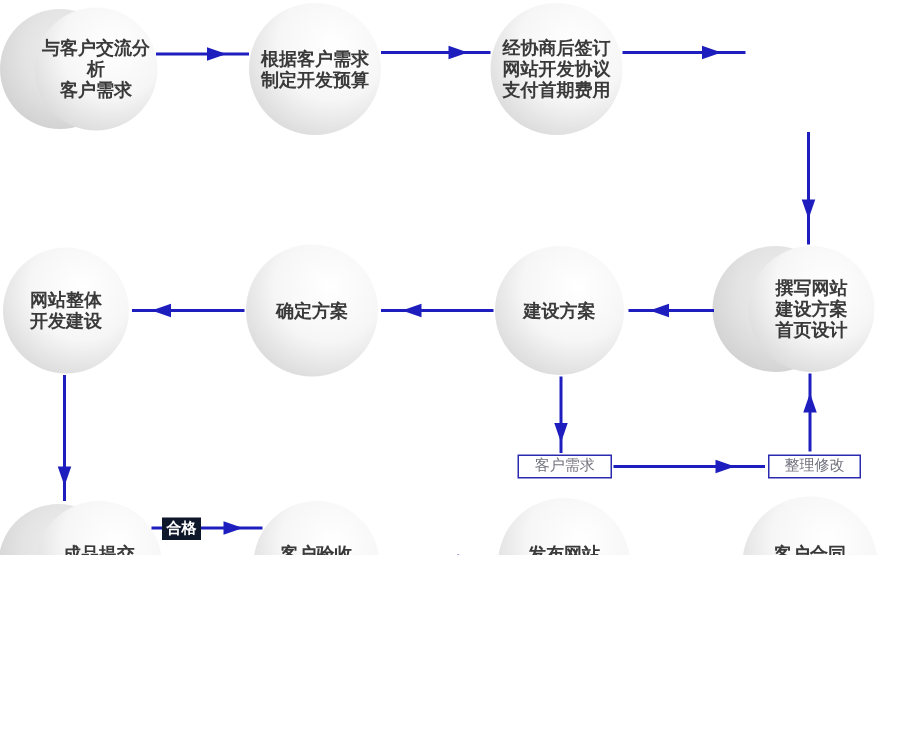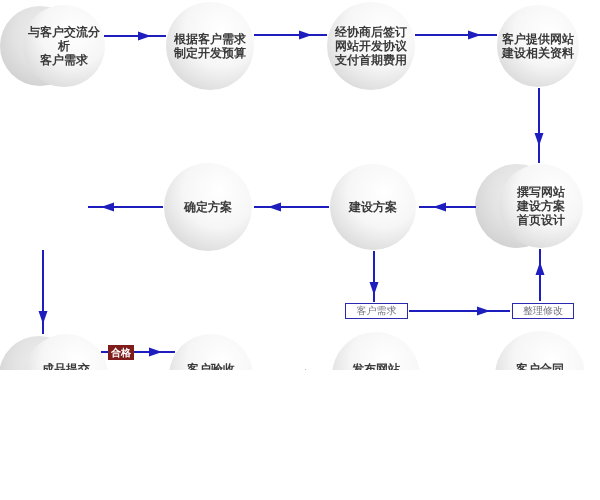--- a/index.html
+++ b/index.html
@@ -15,21 +15,21 @@
   .circle.back{
     background:radial-gradient(circle at 58% 36%, #f0f0f0 0%, #e3e3e3 45%, #c6c6c6 100%);
     z-index:0;
   }
   .nl{
     white-space:pre-line;text-align:center;font-weight:bold;
     font-size:12px;line-height:14px;color:#3a3a3a;
   }
   svg.edges{position:absolute;left:0;top:0;z-index:2;pointer-events:none;}
   .tag{position:absolute;z-index:3;font-size:10px;text-align:center;box-sizing:border-box;}
-  .tag.solid{background:#7f1d1d;color:#ffffff;font-weight:bold;line-height:15px;}
+  .tag.solid{background:#0f172a;color:#ffffff;font-weight:bold;line-height:15px;}
   .tag.outline{background:#ffffff;border:1px solid #2a2ab0;color:#73737f;line-height:14px;}
   .tag.outline.revise{color:#b5b5c0;line-height:12px;text-align:right;}
 </style>
 </head>
 <body>
 
 <div class="stage">
 
   <div class="circle back" style="left:0px;top:6px;width:80px;height:80px"></div>
   <div class="circle" style="left:23px;top:5px;width:82px;height:82px">
@@ -41,25 +41,25 @@
     <span class="nl">根据客户需求
 制定开发预算</span>
   </div>
 
   <div class="circle" style="left:327px;top:2px;width:88px;height:88px">
     <span class="nl">经协商后签订
 网站开发协议
 支付首期费用</span>
   </div>
 
-  <div class="circle" style="left:497px;top:5px;width:82px;height:82px">
-    <span class="nl">客户提供网站
-建设相关资料</span>
+
+  <div class="circle" style="left:2px;top:165px;width:84px;height:84px">
+    <span class="nl">网站整体
+开发建设</span>
   </div>
-
 
   <div class="circle" style="left:164px;top:163px;width:88px;height:88px">
     <span class="nl">确定方案</span>
   </div>
 
   <div class="circle" style="left:330px;top:164px;width:86px;height:86px">
     <span class="nl">建设方案</span>
   </div>
 
   <div class="circle back" style="left:475px;top:164px;width:84px;height:84px"></div>

